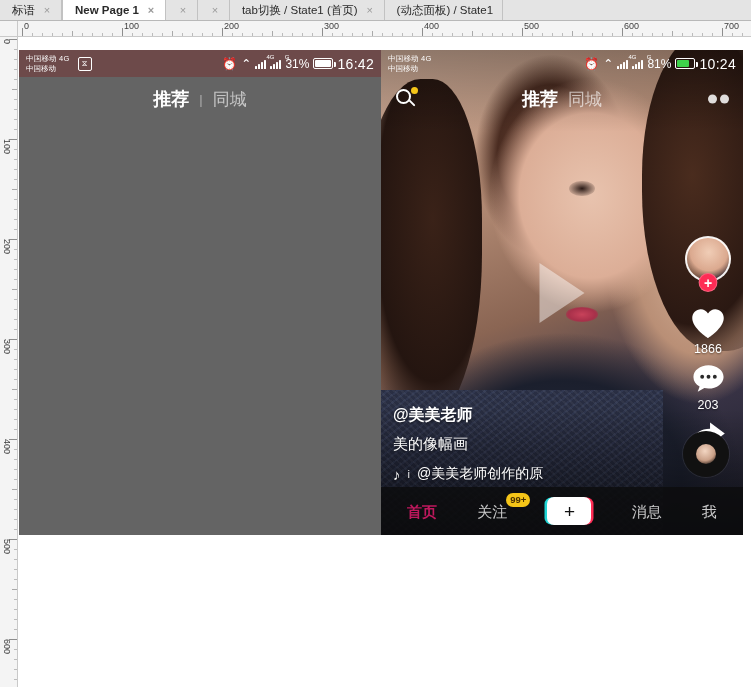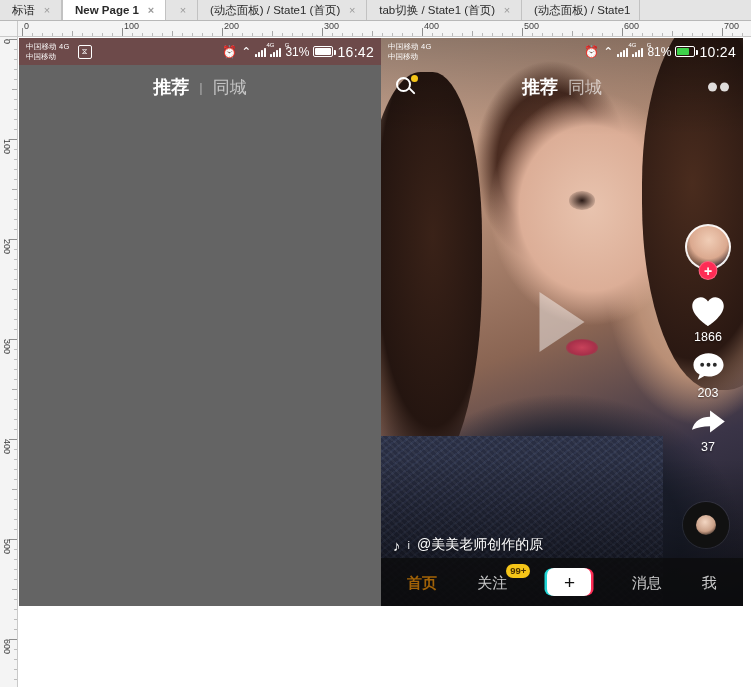--- a/index.html
+++ b/index.html
@@ -83,21 +83,21 @@
   
   .canvas {
     position: absolute; left: 19px; top: 38px;
     width: 732px; height: 649px;
     background: #ffffff;
     overflow: hidden;
   }
 
   
   .phone {
-    position: absolute; top: 0; width: 362px; height: 568px;
+    position: absolute; top: 12px; width: 362px; height: 485px;
     overflow: hidden;
   }
   .phone.left  { left: 0px;   background: #646464; }
   .phone.right { left: 362px; }
 
   
   .statusbar {
     position: absolute; left: 0; top: 0; width: 100%; height: 27px;
     display: flex; align-items: center; padding: 0 7px;
     color: #ffffff; font-size: 10px;
@@ -280,21 +280,21 @@
   }
 
   
   .bottomnav {
     position: absolute; left: 0; bottom: 0; width: 100%; height: 48px;
     background: rgba(12,12,14,.82);
     display: flex; align-items: center; justify-content: space-around;
     padding: 0 6px;
   }
   .bn-item { position: relative; color: rgba(255,255,255,.78); font-size: 15px; line-height:1; }
-  .bn-item.active { color: #a16207; font-weight: bold; }
+  .bn-item.active { color: #be185d; font-weight: bold; }
   .bn-badge {
     position: absolute; right: -23px; top: -11px;
     background: #f5c518; color: #4a3100; font-weight: bold;
     font-size: 9.5px; line-height: 1;
     padding: 2.5px 4px; border-radius: 8px;
   }
   .bn-plus {
     width: 44px; height: 28px; border-radius: 7px;
     background: #ffffff; position: relative;
     display:flex; align-items:center; justify-content:center;
@@ -316,21 +316,20 @@
         <span class="tab-close">×</span>
       </div>
       <div class="tab active">
         <span class="tab-label">New Page 1</span>
         <span class="tab-close">×</span>
       </div>
       <div class="tab">
         <span class="tab-close">×</span>
       </div>
       <div class="tab">
-        <span class="tab-label">(动态面板) / State1 (首页)</span>
         <span class="tab-close">×</span>
       </div>
       <div class="tab">
         <span class="tab-label">tab切换 / State1 (首页)</span>
         <span class="tab-close">×</span>
       </div>
       <div class="tab">
         <span class="tab-label">(动态面板) / State1</span>
       </div>
     </div>
@@ -625,20 +624,22 @@
 
         <div class="rail-item">
           <svg class="ic-share" viewBox="0 0 26 21">
             <path d="M2 15.5C3.6 9.2 8.4 6.6 14.4 6.5V2.3L24.5 9.9 14.4 17.3v-4.2c-5 .1-8.4 1-12.4 2.4z" fill="#ffffff"></path>
           </svg>
           <span class="rail-count">37</span>
         </div>
       </div>
 
       <div class="caption">
+        <div class="cap-user">@美美老师</div>
+        <div class="cap-desc">美的像幅画</div>
         <div class="cap-music">
           <span class="note">♪</span>
           <span class="note2">i</span>
           <span>@美美老师创作的原</span>
         </div>
       </div>
 
       <div class="disc">
           <span class="art"></span>
         </div>

